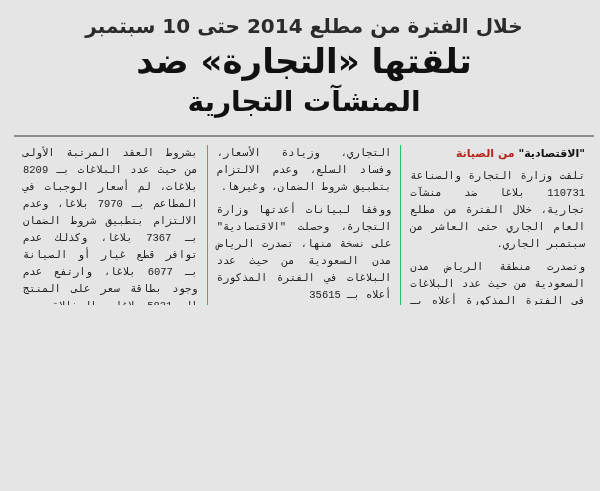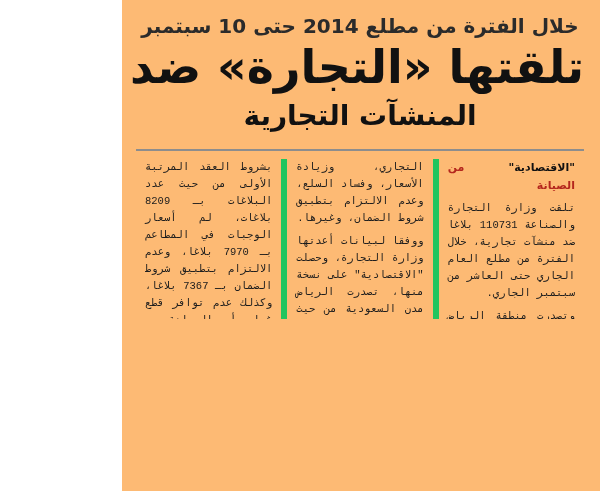--- a/index.html
+++ b/index.html
@@ -9,25 +9,25 @@
   }
   body {
     width: 600px;
     height: 491px;
     overflow: hidden;
     font-family: "DejaVu Sans", "Liberation Sans", sans-serif;
     color: #1a1a1a;
   }
   .page {
     position: relative;
-    width: 478px;
+    width: 600px;
     height: 491px;
-    background: #fdba74;
+    background: #e5e5e5;
     box-sizing: border-box;
-    padding: 10px 16px 0 14px;
+    padding: 10px 6px 0 14px;
   }
 
   
   .kicker {
     text-align: center;
     font-size: 20px;
     font-weight: bold;
     color: #2b2b2b;
     letter-spacing: 0px;
     margin: 4px 0 2px 0;
@@ -41,21 +41,21 @@
     line-height: 1.12;
     direction: rtl;
   }
   .headline .line1 {
     font-size: 52px;
     letter-spacing: -1px;
     margin-top: 6px;
     white-space: nowrap;
   }
   .headline .line2 {
-    font-size: 46px;
+    font-size: 34px;
     margin-top: 4px;
     white-space: nowrap;
   }
   .headline .line3 {
     font-size: 28px;
     margin-top: 6px;
     white-space: nowrap;
   }
 
   .rule {
@@ -77,21 +77,21 @@
     padding: 0 9px;
     box-sizing: border-box;
     font-size: 10.5px;
     line-height: 1.62;
     text-align: justify;
     direction: rtl;
     color: #1d1d1d;
     overflow: hidden;
   }
   .col.with-sep {
-    border-left: 6px solid #22c55e;
+    border-left: 1px solid #22c55e;
   }
   .byline {
     font-weight: bold;
     font-size: 11px;
     margin-bottom: 5px;
     color: #111;
     direction: rtl;
   }
   .byline .loc {
     color: #b4261d;

